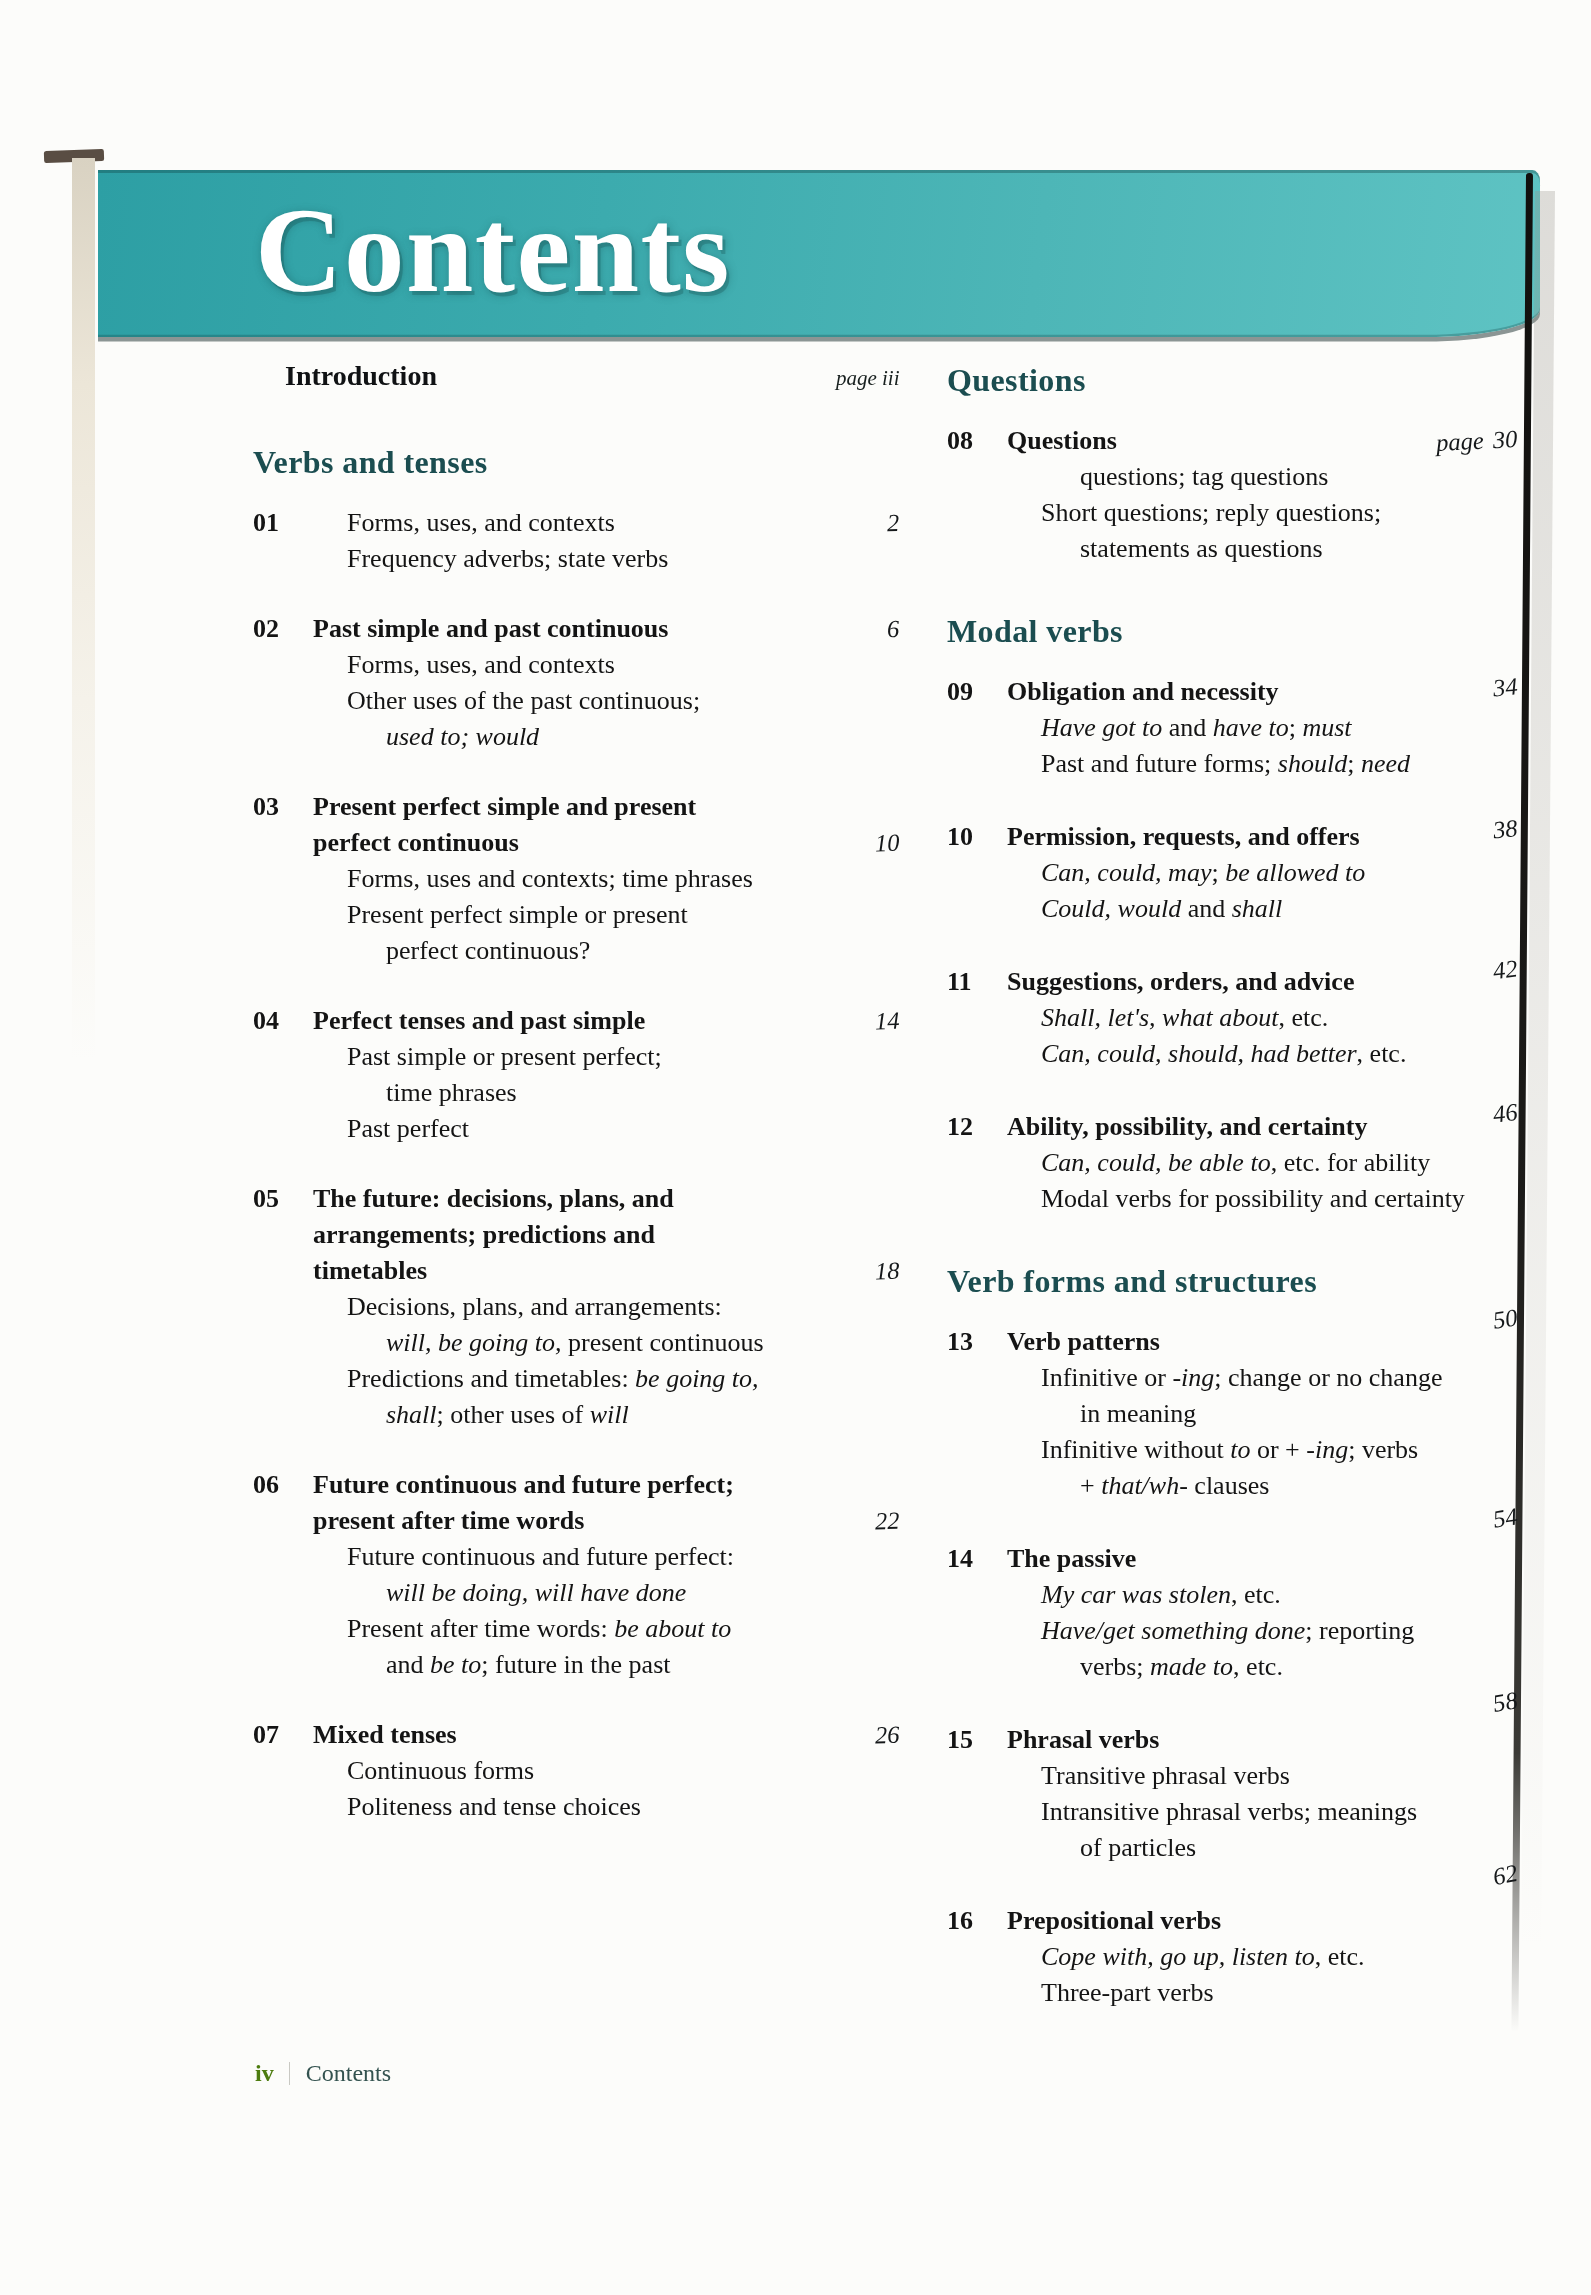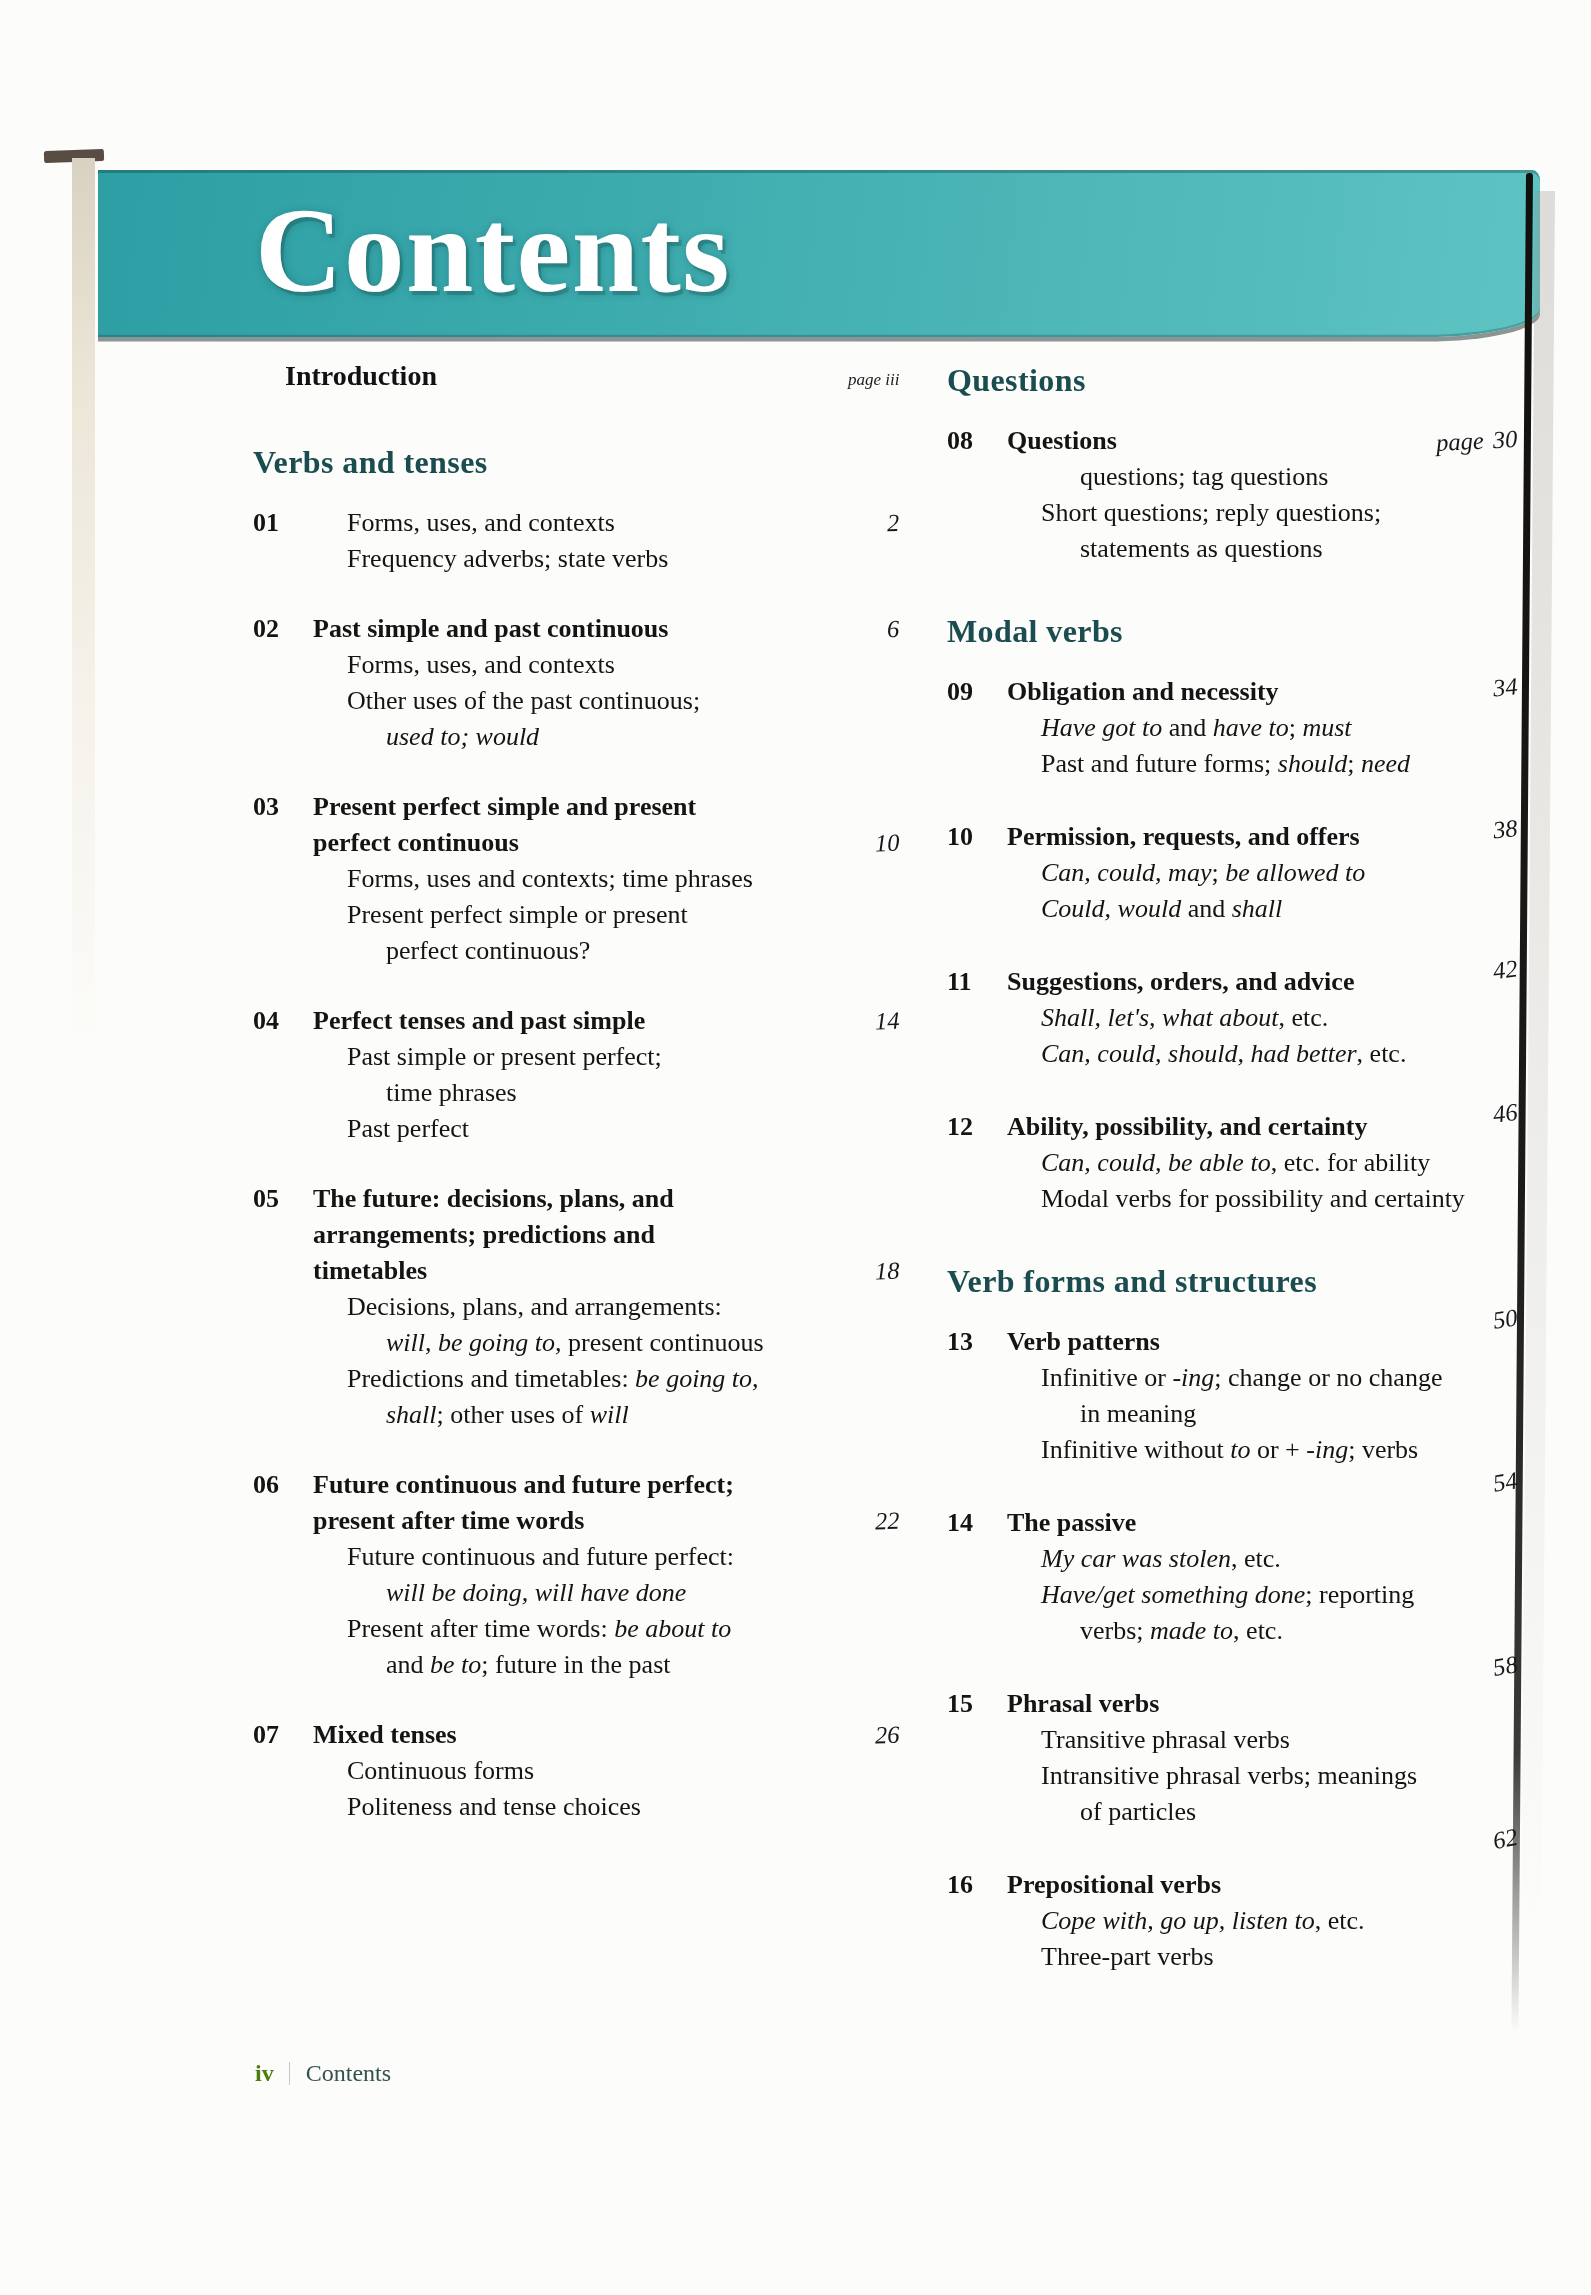--- a/index.html
+++ b/index.html
@@ -41,21 +41,21 @@
     position:absolute;left:157px;top:10.7px;
     font-size:121px;font-weight:bold;letter-spacing:1.5px;color:#ffffff;
     text-shadow:3.1px 3.8px 0 rgba(23,82,84,0.30), 1.5px 2.3px 9.2px rgba(23,82,84,0.45);
   }
   
   .col{position:absolute;top:360px;}
   #col-left{left:253px;width:658px;}
   #col-right{left:947px;width:569px;}
   .intro-row{display:flex;justify-content:space-between;align-items:baseline;height:38px;}
   .intro-title{font-size:28px;font-weight:bold;color:#101214;margin-left:32px;}
-  .page-ref{font-style:italic;font-size:17px;color:#18201f;padding-right:11.5px;}
+  .page-ref{font-style:italic;font-size:21px;color:#18201f;padding-right:11.5px;}
   .section-heading{
     font-size:32px;font-weight:bold;color:var(--heading,#1b4d50);
     margin-top:44px;margin-bottom:23px;letter-spacing:0.4px;line-height:40px;
   }
   .col > .section-heading:first-child{margin-top:0;}
   .toc-item{display:flex;margin-bottom:34px;font-size:26px;line-height:36px;}
   #col-right .toc-item{margin-bottom:37px;}
   .toc-num{width:60px;flex:none;font-weight:bold;}
   .toc-body{flex:1;position:relative;}
   .title-line{font-weight:bold;position:relative;}
@@ -214,20 +214,21 @@
         </div>
       </div>
       <div class="section-heading">Verb forms and structures</div>
       <div class="toc-item">
         <span class="toc-num">13</span>
         <div class="toc-body">
           <div class="title-line"><span>Verb patterns</span><span class="pg" style="transform: translateY(-23px) rotate(-8deg);"><span>50</span></span></div>
           <div class="sub ind1"><span>Infinitive or </span><span class="it">-ing</span><span>; change or no change</span></div>
           <div class="sub ind2"><span>in meaning</span></div>
           <div class="sub ind1"><span>Infinitive without </span><span class="it">to</span><span> or + </span><span class="it">-ing</span><span>; verbs</span></div>
+          <div class="sub ind2"><span>+ </span><span class="it">that/wh-</span><span> clauses</span></div>
         </div>
       </div>
       <div class="toc-item">
         <span class="toc-num">14</span>
         <div class="toc-body">
           <div class="title-line"><span>The passive</span><span class="pg" style="transform: translateY(-41px) rotate(-9deg);"><span>54</span></span></div>
           <div class="sub ind1"><span class="it">My car was stolen</span><span>, etc.</span></div>
           <div class="sub ind1"><span class="it">Have/get something done</span><span>; reporting</span></div>
           <div class="sub ind2"><span>verbs; </span><span class="it">made to</span><span>, etc.</span></div>
         </div>

